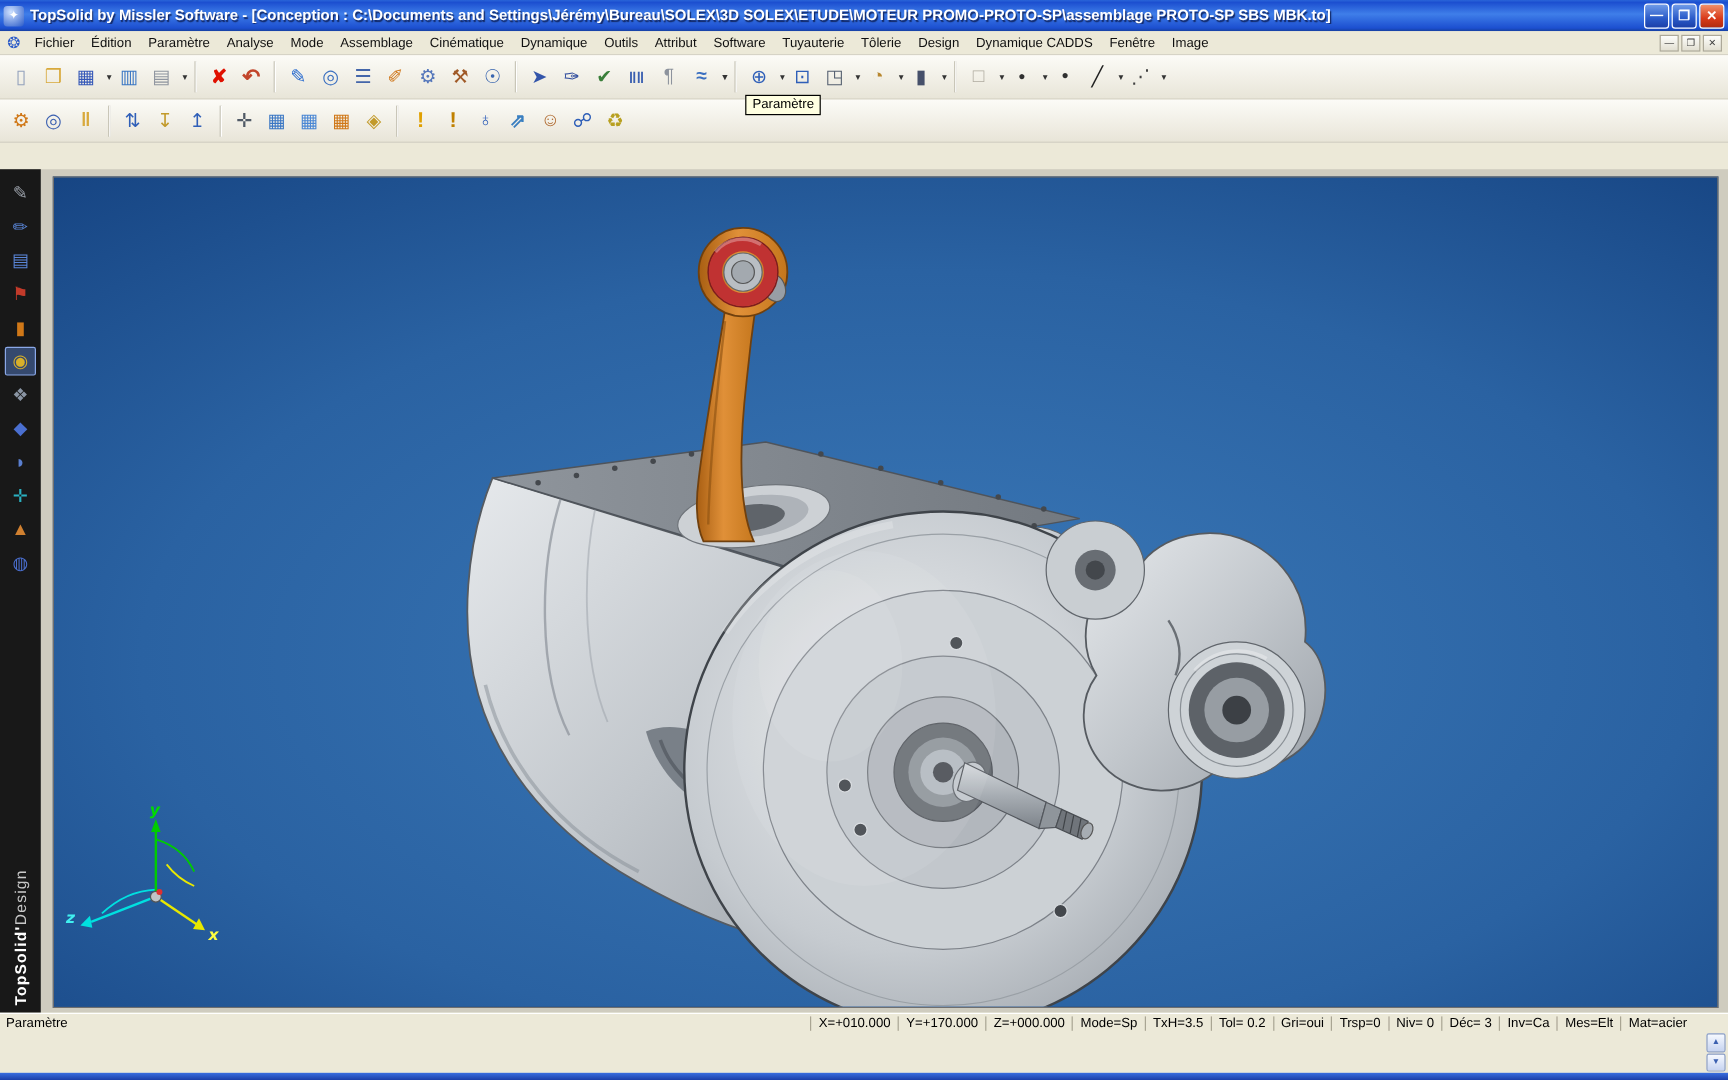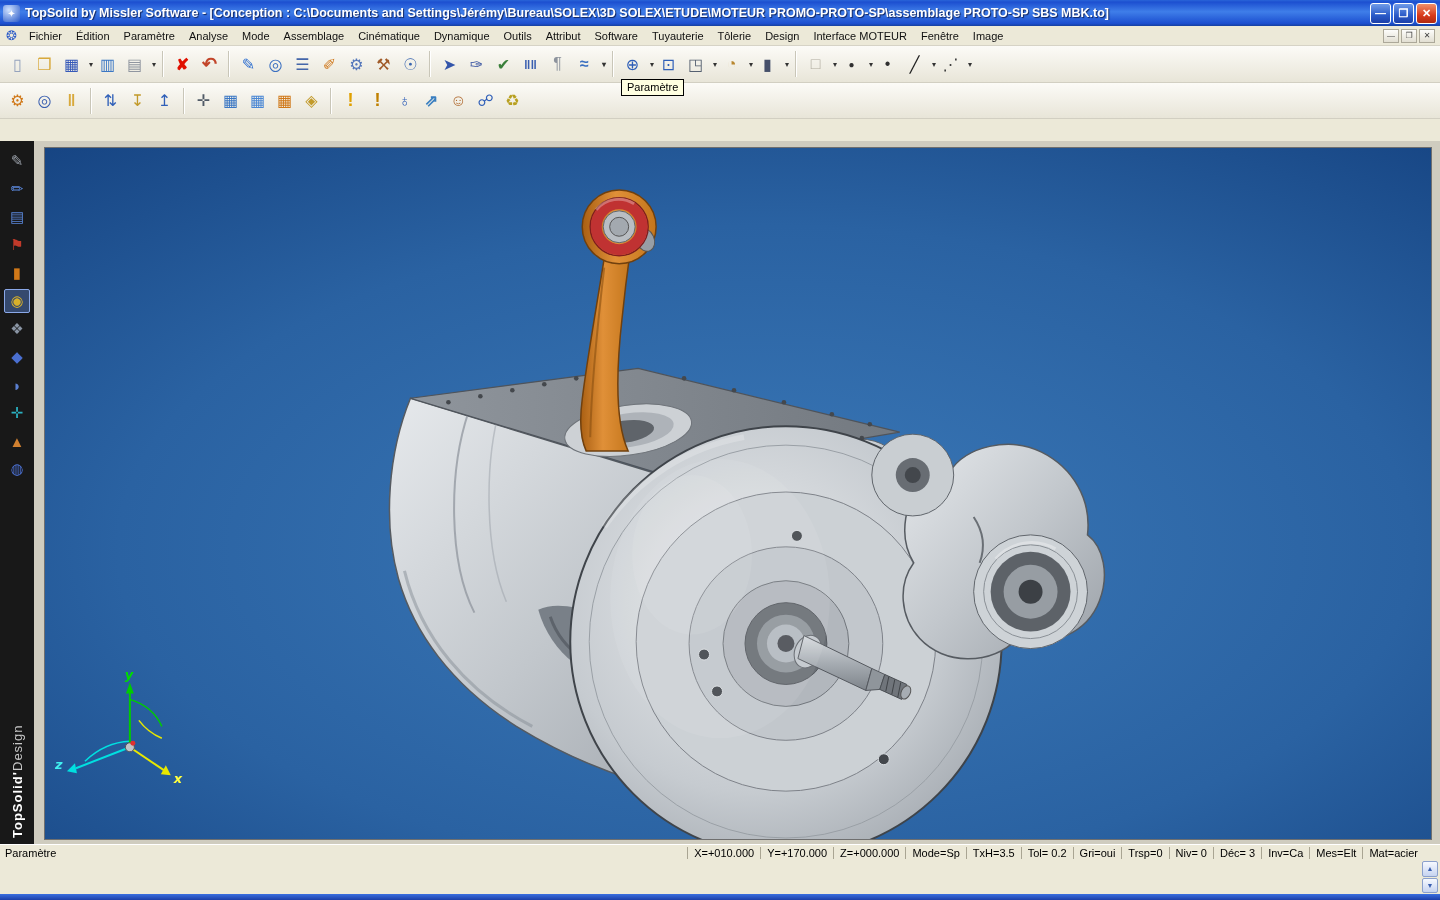--- a/index.html
+++ b/index.html
@@ -72,21 +72,21 @@
   .b2 { color:#c8c8c8; }
   .workspace { flex:1; background:#cfccbf; padding:6px 8px 4px 10px; }
   .viewport { width:100%; height:100%; border:1px solid #6f6f6f; background:#1c4e8d; overflow:hidden; }
   .viewport svg { display:block; width:100%; height:100%; }
   .axis-label { font-family:"DejaVu Sans", sans-serif; font-size:13px; font-style:italic; font-weight:bold; }
 
   
   .statusbar { position:absolute; top:844px; left:0; right:0; height:16px; background:#ece9d8;
     border-top:1px solid #fff; display:flex; align-items:center; font-size:11px; }
   .sb-left { flex:1; padding-left:5px; }
-  .sb-fields { display:flex; flex:none; padding-right:16px; }
+  .sb-fields { display:flex; flex:none; padding-right:28px; }
   .sb-field { border-left:1px solid #a9a593; padding:0 6px; white-space:nowrap; }
 
   
   .message { position:absolute; top:860px; left:0; right:0; height:34px; background:#fff;
     border-top:1px solid #7f7f7f; padding:1px 24px 0 6px; overflow:hidden;
     font-size:12px; font-weight:bold; line-height:15px; color:#000; }
   .msg2 { letter-spacing:2px; }
   .msg-scroll { position:absolute; top:861px; right:2px; width:16px; height:33px;
     display:flex; flex-direction:column; z-index:10; }
   .scroll-btn { height:16px; border:1px solid #8ba0cc; border-radius:2px; margin-bottom:1px;
@@ -125,21 +125,21 @@
         <span class="menu-item">Mode</span>
         <span class="menu-item">Assemblage</span>
         <span class="menu-item">Cinématique</span>
         <span class="menu-item">Dynamique</span>
         <span class="menu-item">Outils</span>
         <span class="menu-item">Attribut</span>
         <span class="menu-item">Software</span>
         <span class="menu-item">Tuyauterie</span>
         <span class="menu-item">Tôlerie</span>
         <span class="menu-item">Design</span>
-        <span class="menu-item">Interface MOTEUR</span>
+        <span class="menu-item">Dynamique CADDS</span>
         <span class="menu-item">Fenêtre</span>
         <span class="menu-item">Image</span>
       </div>
     <div class="mdi-controls">
 
     <span class="mdi-btn">—</span>
         <span class="mdi-btn">❐</span>
         <span class="mdi-btn">✕</span>
       </div>
   </div>

